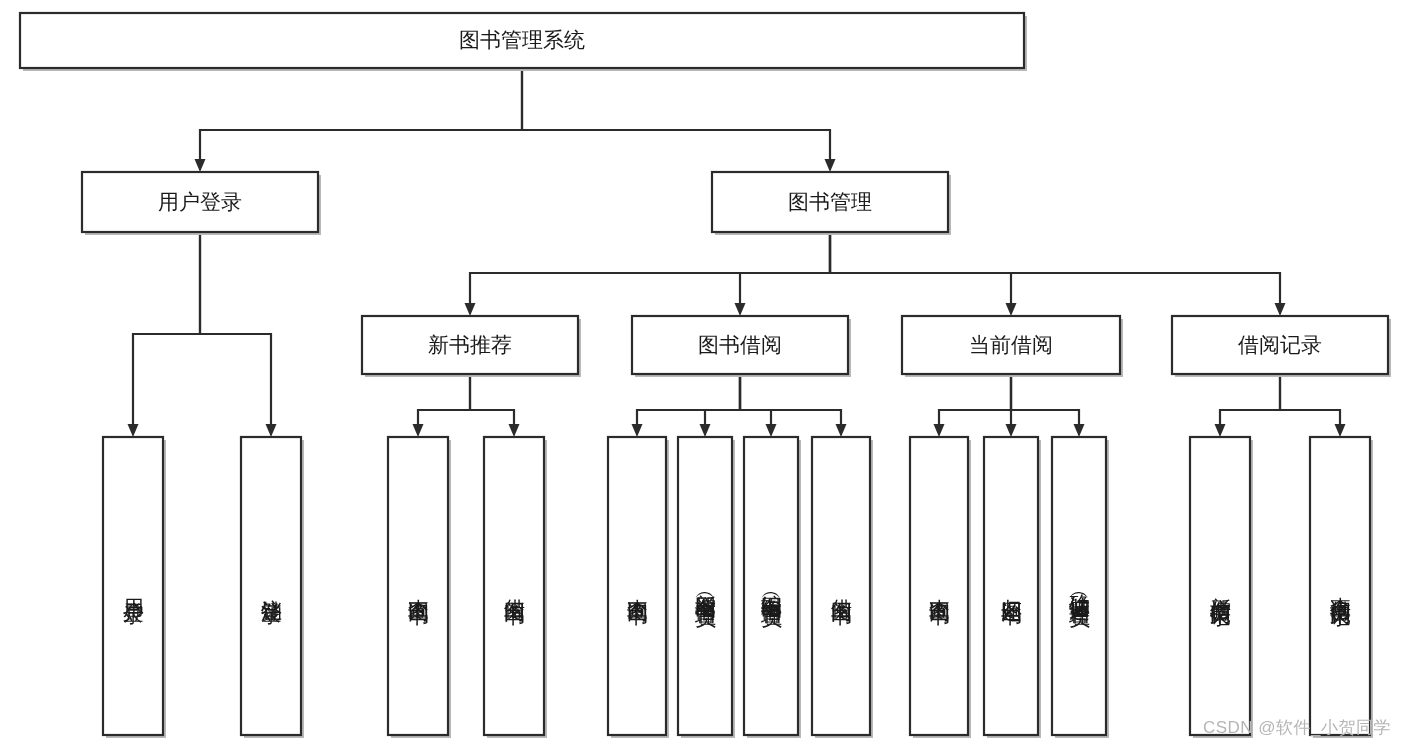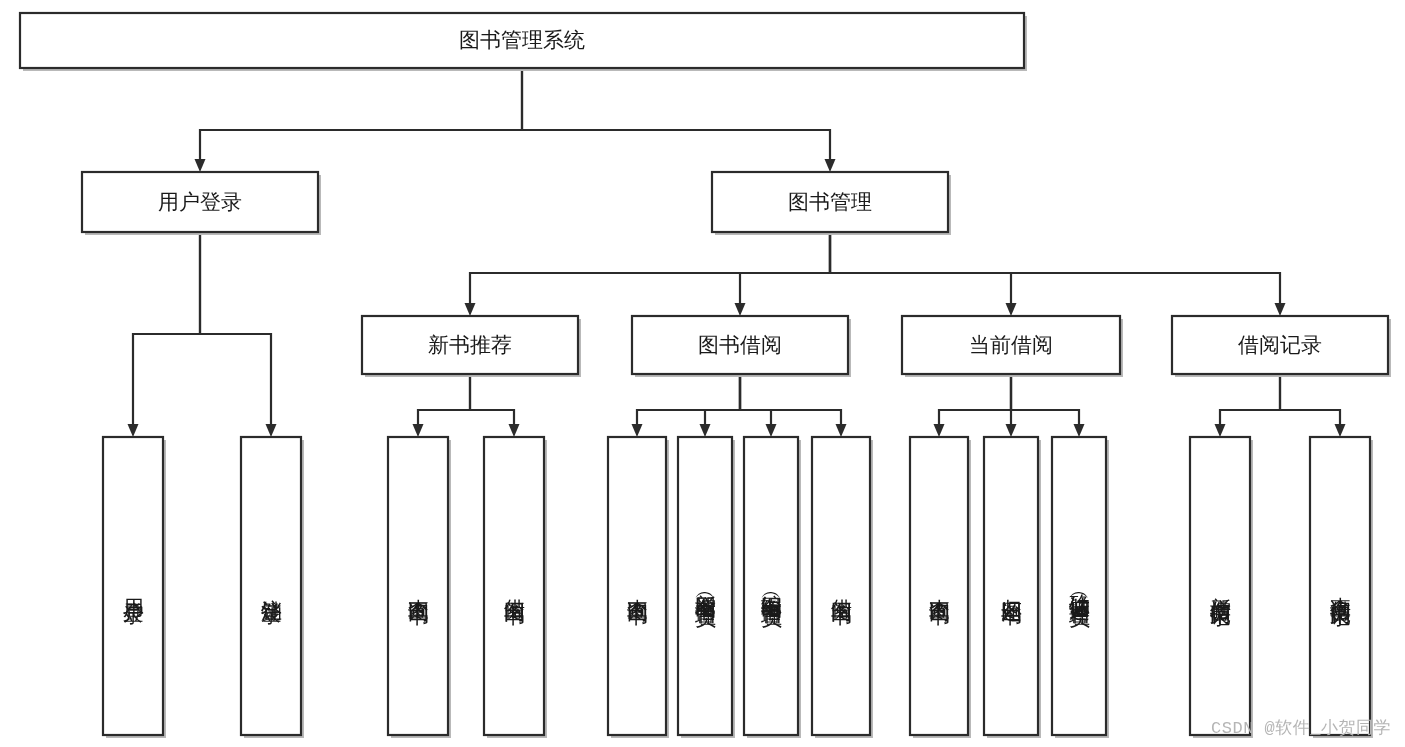--- a/index.html
+++ b/index.html
@@ -70,21 +70,21 @@
     line-height: 1.18;
     color: #1a1a1a;
     letter-spacing: 2px;
     white-space: nowrap;
     text-align: center;
   }
   #watermark {
     position: absolute;
     right: 14px;
     bottom: 8px;
-    font-family: Liberation Mono, monospace;
+    font-family: Liberation Sans, sans-serif;
     font-size: 17px;
     color: #b5b5b5;
     letter-spacing: 0.5px;
     user-select: none;
   }
 </style>
 </head>
 <body>
 
 <div id="diagram-root">

